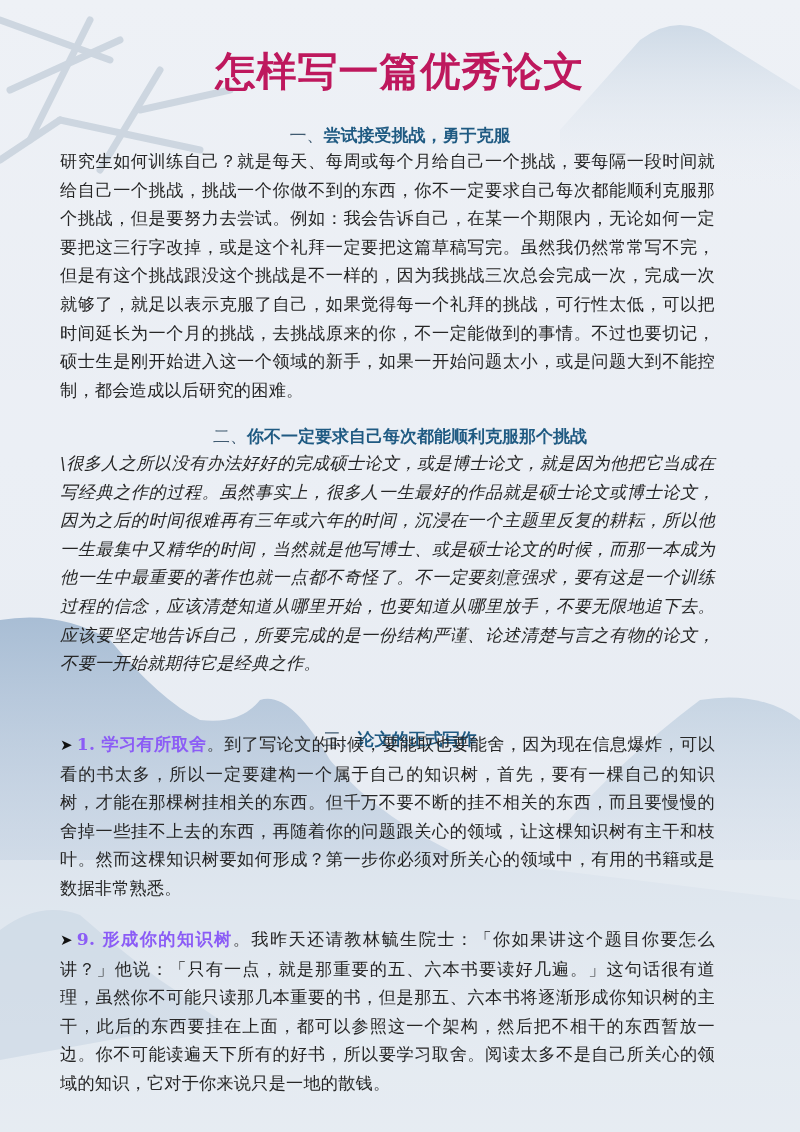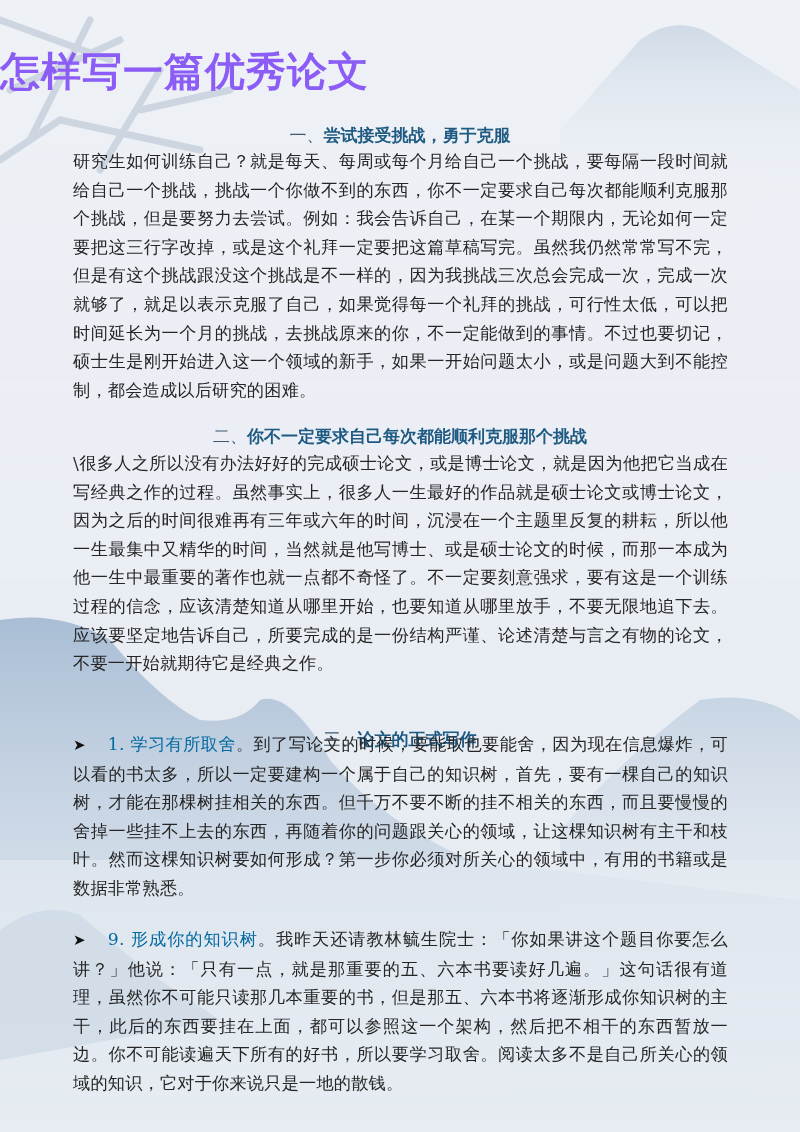--- a/index.html
+++ b/index.html
@@ -5,36 +5,36 @@
   html, body { margin: 0; padding: 0; }
   body {
     width: 800px; height: 1132px; overflow: hidden; position: relative;
     background: linear-gradient(180deg, #eef1f6 0%, #eaeef4 40%, #e6ebf2 100%);
     font-family: "DejaVu Serif", "Liberation Serif", serif;
     color: #2a2a2a;
   }
   .bg { position: absolute; inset: 0; z-index: 0; pointer-events: none; }
   .page { position: relative; z-index: 1; }
   .title {
-    position: absolute; left: 0; width: 800px; top: 44px; 
+    position: absolute; left: 0; width: 800px; top: 44px; text-align: center;
     font-family: "DejaVu Sans", "Liberation Sans", sans-serif;
     font-weight: bold; font-size: 40px; letter-spacing: 1px;
-    color: #8b5cf6;
+    color: #be185d;
   }
   .section-heading {
     position: absolute; left: 0; width: 800px; text-align: center;
     font-size: 17px; font-weight: bold; color: #1f5a82;
   }
   .section-heading .num { color: #3f5a70; font-weight: normal; }
   .para {
-    position: absolute; left: 73px; width: 655px;
+    position: absolute; left: 60px; width: 655px;
     font-size: 17.2px; line-height: 28.6px; color: #262626;
     text-align: justify; letter-spacing: 0.2px;
   }
-  .para .lead { font-weight: normal; color: #0369a1; margin-left: 18px; }
+  .para .lead { font-weight: bold; color: #8b5cf6; }
   .para .bullet { font-family: "DejaVu Sans", sans-serif; font-size: 15px; margin-right: 4px; color: #111; }
 </style>
 </head>
 <body>
 
 <svg class="bg" width="800" height="1132" viewBox="0 0 800 1132">
   <defs>
     <linearGradient id="mtn1" x1="0" y1="0" x2="0" y2="1">
       <stop offset="0" stop-color="#9db5cf" stop-opacity="0.85"></stop>
       <stop offset="1" stop-color="#dfe6ef" stop-opacity="0.2"></stop>
@@ -75,21 +75,21 @@
   <div class="title">怎样写一篇优秀论文</div>
 
   <div class="section-heading" style="top:124px;">
     <span class="num">一、</span><span>尝试接受挑战，勇于克服</span>
   </div>
   <div class="para" style="top:147px;">研究生如何训练自己？就是每天、每周或每个月给自己一个挑战，要每隔一段时间就给自己一个挑战，挑战一个你做不到的东西，你不一定要求自己每次都能顺利克服那个挑战，但是要努力去尝试。例如：我会告诉自己，在某一个期限内，无论如何一定要把这三行字改掉，或是这个礼拜一定要把这篇草稿写完。虽然我仍然常常写不完，但是有这个挑战跟没这个挑战是不一样的，因为我挑战三次总会完成一次，完成一次就够了，就足以表示克服了自己，如果觉得每一个礼拜的挑战，可行性太低，可以把时间延长为一个月的挑战，去挑战原来的你，不一定能做到的事情。不过也要切记，硕士生是刚开始进入这一个领域的新手，如果一开始问题太小，或是问题大到不能控制，都会造成以后研究的困难。</div>
 
   <div class="section-heading" style="top:425px;">
     <span class="num">二、</span><span>你不一定要求自己每次都能顺利克服那个挑战</span>
   </div>
-  <div class="para" style="top:449px;">\很多人之所以没有办法好好的完成硕士论文，或是博士论文，就是因为他把它当成在写经典之作的过程。虽然事实上，很多人一生最好的作品就是硕士论文或博士论文，因为之后的时间很难再有三年或六年的时间，沉浸在一个主题里反复的耕耘，所以他一生最集中又精华的时间，当然就是他写博士、或是硕士论文的时候，而那一本成为他一生中最重要的著作也就一点都不奇怪了。不一定要刻意强求，要有这是一个训练过程的信念，应该清楚知道从哪里开始，也要知道从哪里放手，不要无限地追下去。应该要坚定地告诉自己，所要完成的是一份结构严谨、论述清楚与言之有物的论文，不要一开始就期待它是经典之作。</div>
+  <div class="para" style="top:449px;font-style:italic;">\很多人之所以没有办法好好的完成硕士论文，或是博士论文，就是因为他把它当成在写经典之作的过程。虽然事实上，很多人一生最好的作品就是硕士论文或博士论文，因为之后的时间很难再有三年或六年的时间，沉浸在一个主题里反复的耕耘，所以他一生最集中又精华的时间，当然就是他写博士、或是硕士论文的时候，而那一本成为他一生中最重要的著作也就一点都不奇怪了。不一定要刻意强求，要有这是一个训练过程的信念，应该清楚知道从哪里开始，也要知道从哪里放手，不要无限地追下去。应该要坚定地告诉自己，所要完成的是一份结构严谨、论述清楚与言之有物的论文，不要一开始就期待它是经典之作。</div>
 
   <div class="section-heading" style="top:728px;text-align:center;">
     <span class="num">三、</span><span>论文的正式写作</span>
   </div>
   <div class="para" style="top:730px;">
     <span class="bullet">➤</span><span class="lead">1. 学习有所取舍</span><span>。到了写论文的时候，要能取也要能舍，因为现在信息爆炸，可以看的书太多，所以一定要建构一个属于自己的知识树，首先，要有一棵自己的知识树，才能在那棵树挂相关的东西。但千万不要不断的挂不相关的东西，而且要慢慢的舍掉一些挂不上去的东西，再随着你的问题跟关心的领域，让这棵知识树有主干和枝叶。然而这棵知识树要如何形成？第一步你必须对所关心的领域中，有用的书籍或是数据非常熟悉。</span>
   </div>
   <div class="para" style="top:925px;">
     <span class="bullet">➤</span><span class="lead">9. 形成你的知识树</span><span>。我昨天还请教林毓生院士：「你如果讲这个题目你要怎么讲？」他说：「只有一点，就是那重要的五、六本书要读好几遍。」这句话很有道理，虽然你不可能只读那几本重要的书，但是那五、六本书将逐渐形成你知识树的主干，此后的东西要挂在上面，都可以参照这一个架构，然后把不相干的东西暂放一边。你不可能读遍天下所有的好书，所以要学习取舍。阅读太多不是自己所关心的领域的知识，它对于你来说只是一地的散钱。</span>
   </div>

